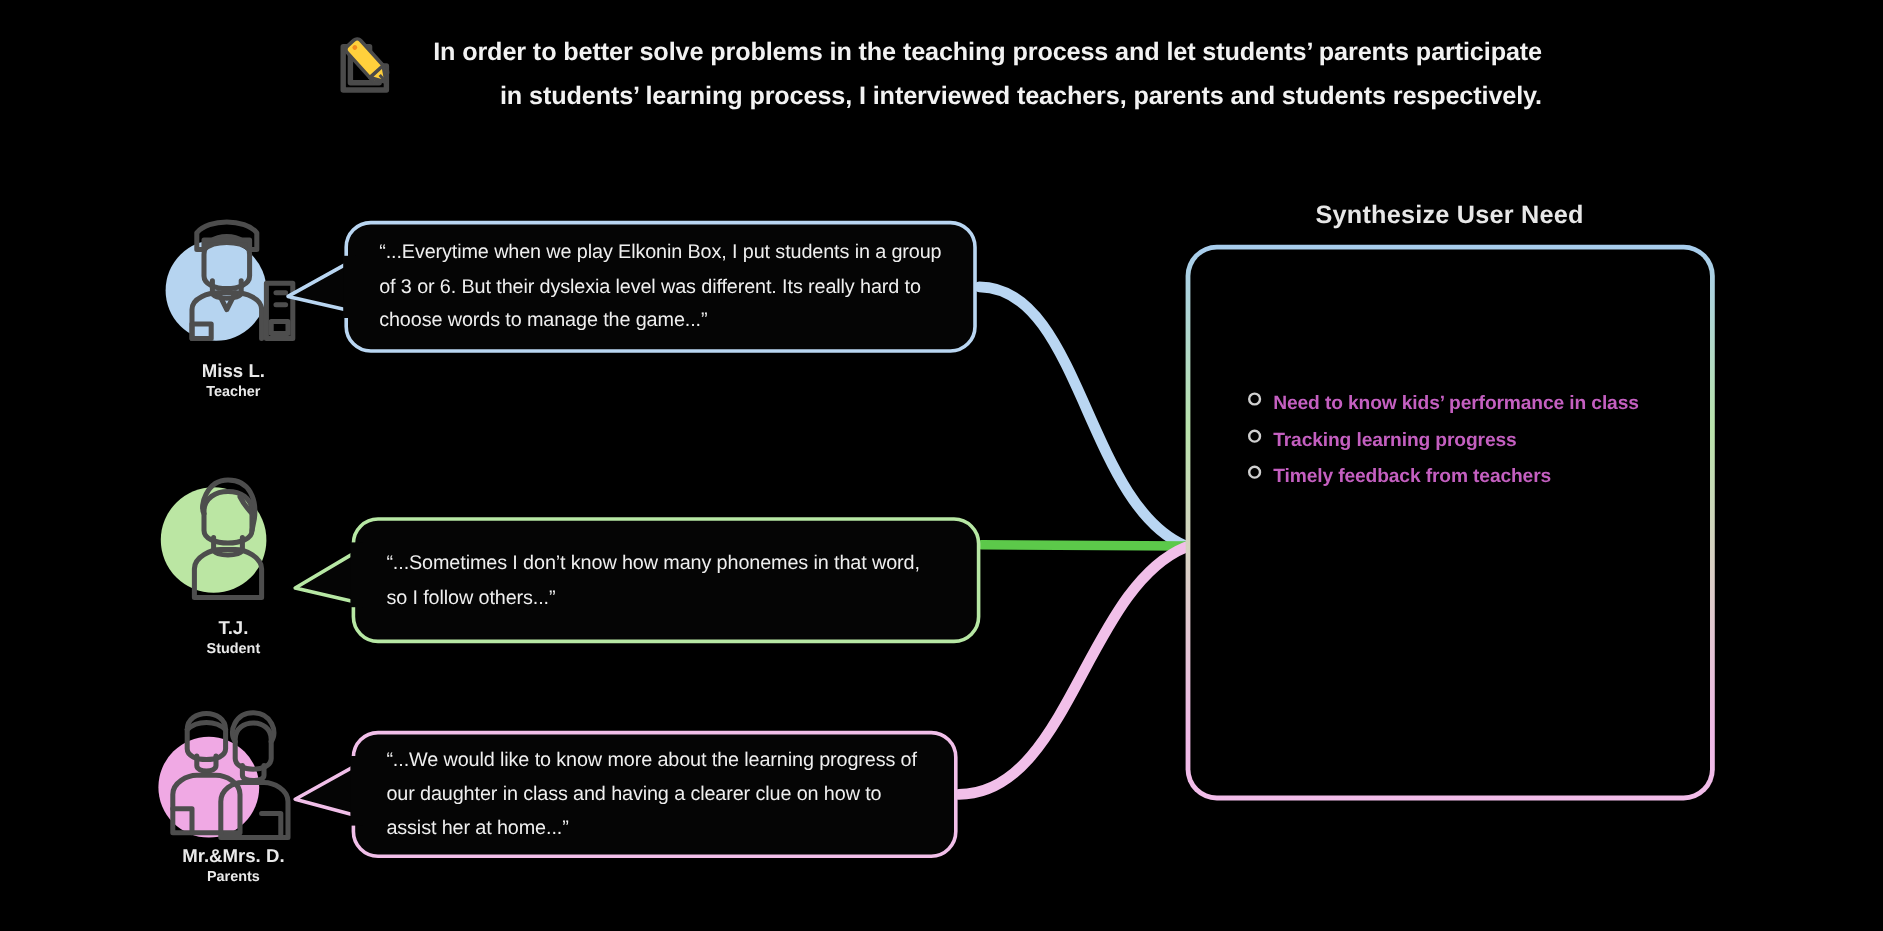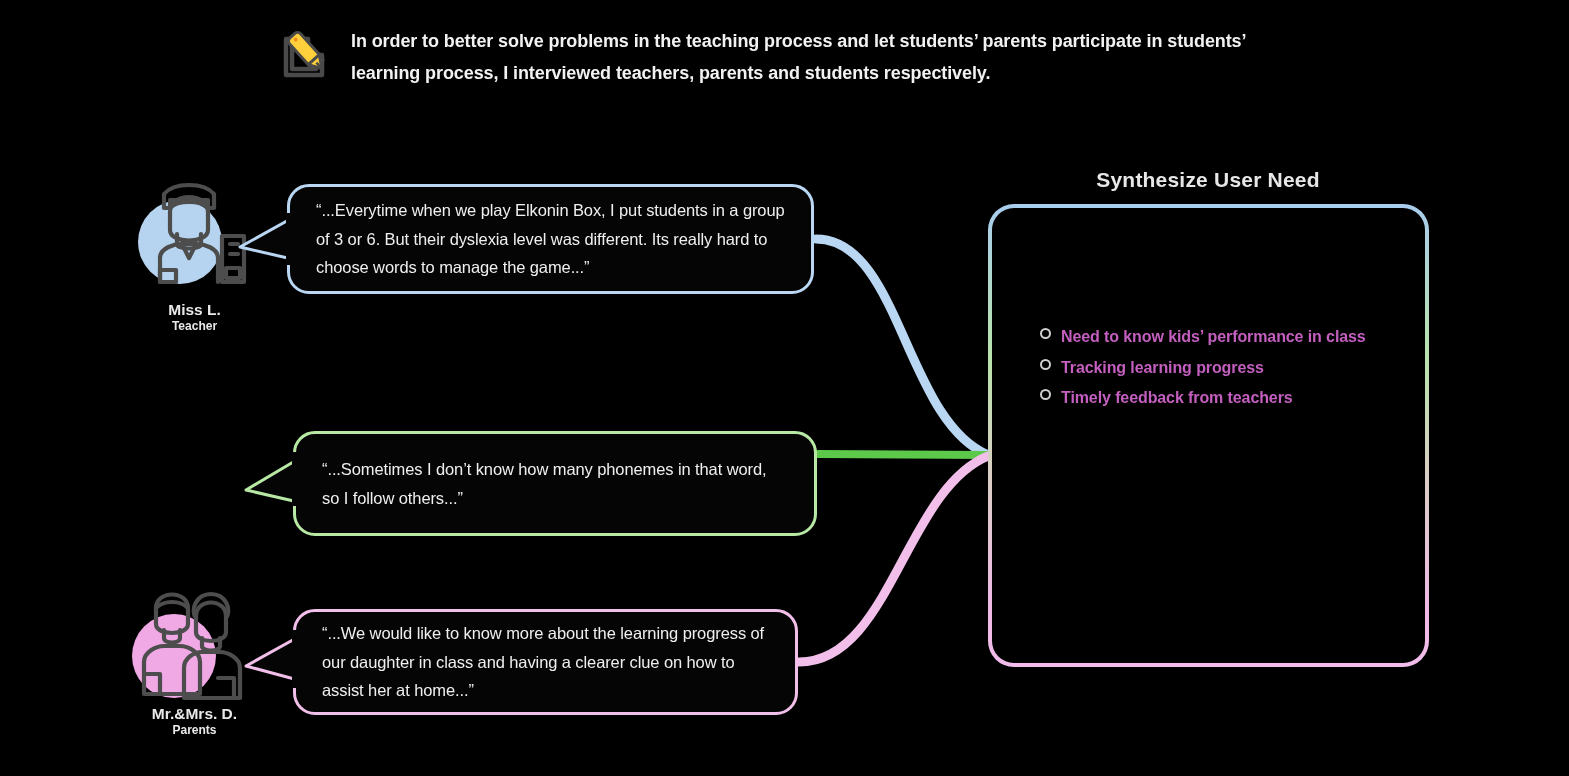--- a/index.html
+++ b/index.html
@@ -34,25 +34,26 @@
   }
   #note-icon {
     flex: 0 0 auto;
     width: 58px;
     height: 58px;
     margin-top: 4px;
   }
   #header-text {
     flex: 1 1 auto;
     color: #f2f2f2;
-    font-size: 18px;
+    font-size: 21px;
     font-weight: bold;
     line-height: 1.75;
     letter-spacing: -0.1px;
     padding-top: 2px;
+    text-align: right;
   }
 
   
   .persona {
     position: absolute;
     width: 165px;
     text-align: center;
   }
   .persona .ava {
     position: relative;
@@ -245,20 +246,36 @@
           <path d="M96 90 L110 90 L110 100 L96 100 Z"></path>
           <line x1="100" y1="66" x2="108" y2="66"></line>
           <line x1="100" y1="76" x2="108" y2="76"></line>
         </g>
       </svg>
     </div>
     <div class="pname">Miss L.</div>
     <div class="prole">Teacher</div>
   </div>
 
+  <div class="persona" id="persona-student">
+    <div class="ava">
+      <div class="blob" style="left:4px;top:14px;width:88px;height:88px;background:#bbe6a3;"></div>
+      <svg class="art" width="130" height="120" viewBox="0 0 130 120">
+        <g fill="none" stroke="#4d4d4d" stroke-width="4.2" stroke-linejoin="round" stroke-linecap="round">
+          <path d="M40 34 C40 12, 80 12, 80 34 L80 50 C80 64, 40 64, 40 50 Z"></path>
+          <path d="M40 36 C36 30, 42 8, 60 8 C78 8, 84 24, 82 40 L80 50"></path>
+          <path d="M48 56 L48 66 C48 72, 72 72, 72 66 L72 56"></path>
+          <path d="M32 106 L32 82 C32 72, 46 66, 54 66 L66 66 C74 66, 88 72, 88 82 L88 106 Z"></path>
+          <path d="M70 22 C74 30, 78 34, 82 38"></path>
+        </g>
+      </svg>
+    </div>
+    <div class="pname">T.J.</div>
+    <div class="prole">Student</div>
+  </div>
 
   <div class="persona" id="persona-parents">
     <div class="ava">
       <div class="blob" style="left:2px;top:32px;width:84px;height:84px;background:#f0a9e4;"></div>
       <svg class="art" width="130" height="130" viewBox="0 0 130 130">
         <g fill="none" stroke="#4d4d4d" stroke-width="4.2" stroke-linejoin="round" stroke-linecap="round">
 
           <path d="M26 26 C26 8, 58 8, 58 26 L58 42 C58 54, 26 54, 26 42 Z"></path>
           <path d="M26 26 C34 18, 50 18, 58 26"></path>
           <path d="M34 48 L34 56 C34 62, 50 62, 50 56 L50 48"></path>

